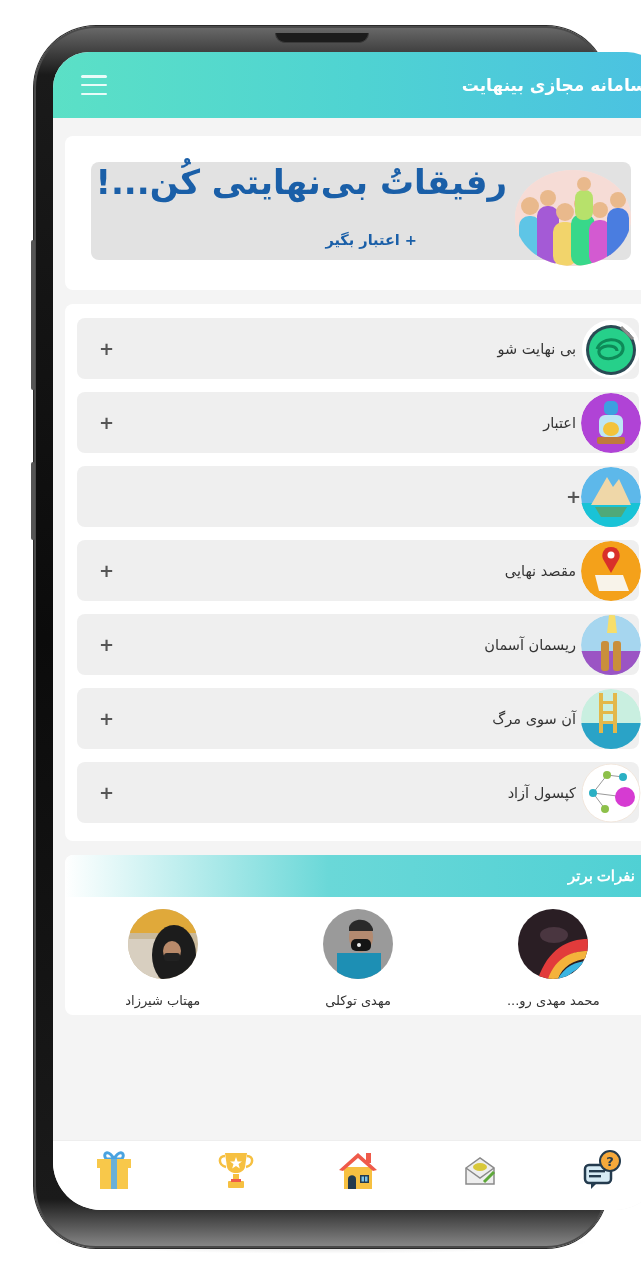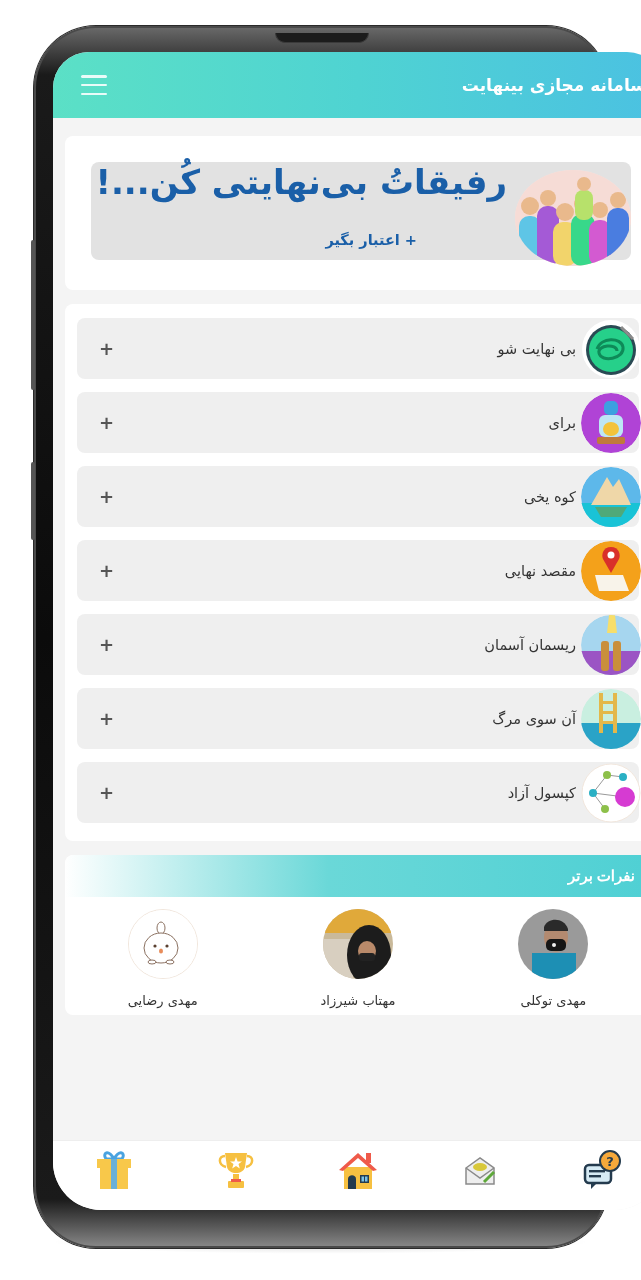--- a/index.html
+++ b/index.html
@@ -173,34 +173,33 @@
       <div class="level-row">
         <div class="level-icon">
           <svg width="60" height="60" viewBox="0 0 60 60">
             <circle cx="30" cy="30" r="30" fill="#b043d6"></circle>
             <rect x="23" y="8" width="14" height="14" rx="5" fill="#3da0e0"></rect>
             <rect x="18" y="22" width="24" height="22" rx="6" fill="#bde6f5"></rect>
             <ellipse cx="30" cy="36" rx="8" ry="7" fill="#f3c33b"></ellipse>
             <rect x="16" y="44" width="28" height="7" rx="2" fill="#c07a3a"></rect>
           </svg>
         </div>
-        <span class="level-label">برای</span>
+        <span class="level-label">اعتبار</span>
         <span class="plus">+</span>
       </div>
 
       <div class="level-row">
         <div class="level-icon">
           <svg width="60" height="60" viewBox="0 0 60 60">
             <circle cx="30" cy="30" r="30" fill="#5db8ea"></circle>
             <rect x="0" y="36" width="60" height="24" fill="#19c3d6"></rect>
             <path d="M10 38 L 26 10 L 32 20 L 38 12 L 50 38 Z" fill="#efd7a8"></path>
             <path d="M14 40 L 46 40 L 40 50 L 20 50 Z" fill="#4fa97a"></path>
           </svg>
         </div>
-        <span class="level-label">کوه یخی</span>
         <span class="plus">+</span>
       </div>
 
       <div class="level-row">
         <div class="level-icon">
           <svg width="60" height="60" viewBox="0 0 60 60">
             <circle cx="30" cy="30" r="30" fill="#f4a11a"></circle>
             <path d="M14 34 L 42 34 L 48 50 L 18 50 Z" fill="#f8f3ea"></path>
             <path d="M30 6 C 22 6, 20 14, 22 18 L 30 32 L 38 18 C 40 14, 38 6, 30 6 Z" fill="#d9302a"></path>
             <circle cx="30" cy="14" r="3.5" fill="#fff"></circle>
@@ -259,20 +258,32 @@
         <span class="plus">+</span>
       </div>
 
     </div>
 
     <div class="top-card">
       <div class="top-header">
         <span class="top-title">نفرات برتر</span>
       </div>
       <div class="users">
+        <div class="user">
+          <div class="user-avatar">
+            <svg width="70" height="70" viewBox="0 0 70 70">
+              <rect width="70" height="70" fill="#2a1e24"></rect>
+              <path d="M20 70 C 30 40, 50 30, 70 30 L 70 42 C 52 42, 38 52, 32 70 Z" fill="#e23b3b"></path>
+              <path d="M30 70 C 38 48, 54 42, 70 42 L 70 50 C 56 50, 44 58, 40 70 Z" fill="#f4b23b"></path>
+              <path d="M40 70 C 46 58, 58 52, 70 52 L 70 58 C 60 58, 52 64, 48 70 Z" fill="#3bb5e2"></path>
+              <ellipse cx="36" cy="26" rx="14" ry="8" fill="#4a3640"></ellipse>
+            </svg>
+          </div>
+          <span class="user-name">محمد مهدی رو...</span>
+        </div>
         <div class="user">
           <div class="user-avatar">
             <svg width="70" height="70" viewBox="0 0 70 70">
               <rect width="70" height="70" fill="#9a9a9a"></rect>
               <rect x="14" y="44" width="44" height="26" fill="#1d8fb4"></rect>
               <ellipse cx="38" cy="28" rx="12" ry="15" fill="#b38a70"></ellipse>
               <path d="M26 18 C 30 8, 46 8, 50 20 L 50 22 L 26 22 Z" fill="#2a2a2a"></path>
               <rect x="28" y="30" width="20" height="12" rx="5" fill="#151515"></rect>
               <circle cx="36" cy="36" r="2" fill="#eee"></circle>
             </svg>
@@ -285,35 +296,20 @@
               <rect width="70" height="70" fill="#c9b99a"></rect>
               <rect x="0" y="0" width="70" height="24" fill="#e0a93a"></rect>
               <rect x="0" y="30" width="30" height="40" fill="#d8cfc0"></rect>
               <ellipse cx="46" cy="46" rx="22" ry="30" fill="#1c1c1c"></ellipse>
               <ellipse cx="44" cy="42" rx="9" ry="10" fill="#b98a6a"></ellipse>
               <rect x="36" y="44" width="16" height="8" rx="3" fill="#222"></rect>
             </svg>
           </div>
           <span class="user-name">مهتاب شیرزاد</span>
         </div>
-        <div class="user">
-          <div class="user-avatar" style="border:1px solid #f1e6dc;">
-            <svg width="70" height="70" viewBox="0 0 70 70">
-              <rect width="70" height="70" fill="#fff"></rect>
-              <ellipse cx="34" cy="18" rx="4" ry="6" fill="#fff" stroke="#8a7060" stroke-width="1"></ellipse>
-              <ellipse cx="34" cy="38" rx="17" ry="15" fill="#fff" stroke="#8a7060" stroke-width="1"></ellipse>
-              <circle cx="28" cy="36" r="1.6" fill="#5a4030"></circle>
-              <circle cx="40" cy="36" r="1.6" fill="#5a4030"></circle>
-              <ellipse cx="34" cy="41" rx="2" ry="2.5" fill="#e88c5a"></ellipse>
-              <ellipse cx="25" cy="52" rx="4" ry="2" fill="#fff" stroke="#8a7060" stroke-width="1"></ellipse>
-              <ellipse cx="43" cy="52" rx="4" ry="2" fill="#fff" stroke="#8a7060" stroke-width="1"></ellipse>
-            </svg>
-          </div>
-          <span class="user-name">مهدی رضایی</span>
-        </div>
       </div>
     </div>
 
   </div>
 
   <div class="bottom-nav">
     <div class="nav-item">
       <svg width="40" height="42" viewBox="0 0 40 42">
         <path d="M20 10 C 14 0, 8 4, 12 10 Z" fill="none" stroke="#4aa3e0" stroke-width="3"></path>
         <path d="M20 10 C 26 0, 32 4, 28 10 Z" fill="none" stroke="#4aa3e0" stroke-width="3"></path>

